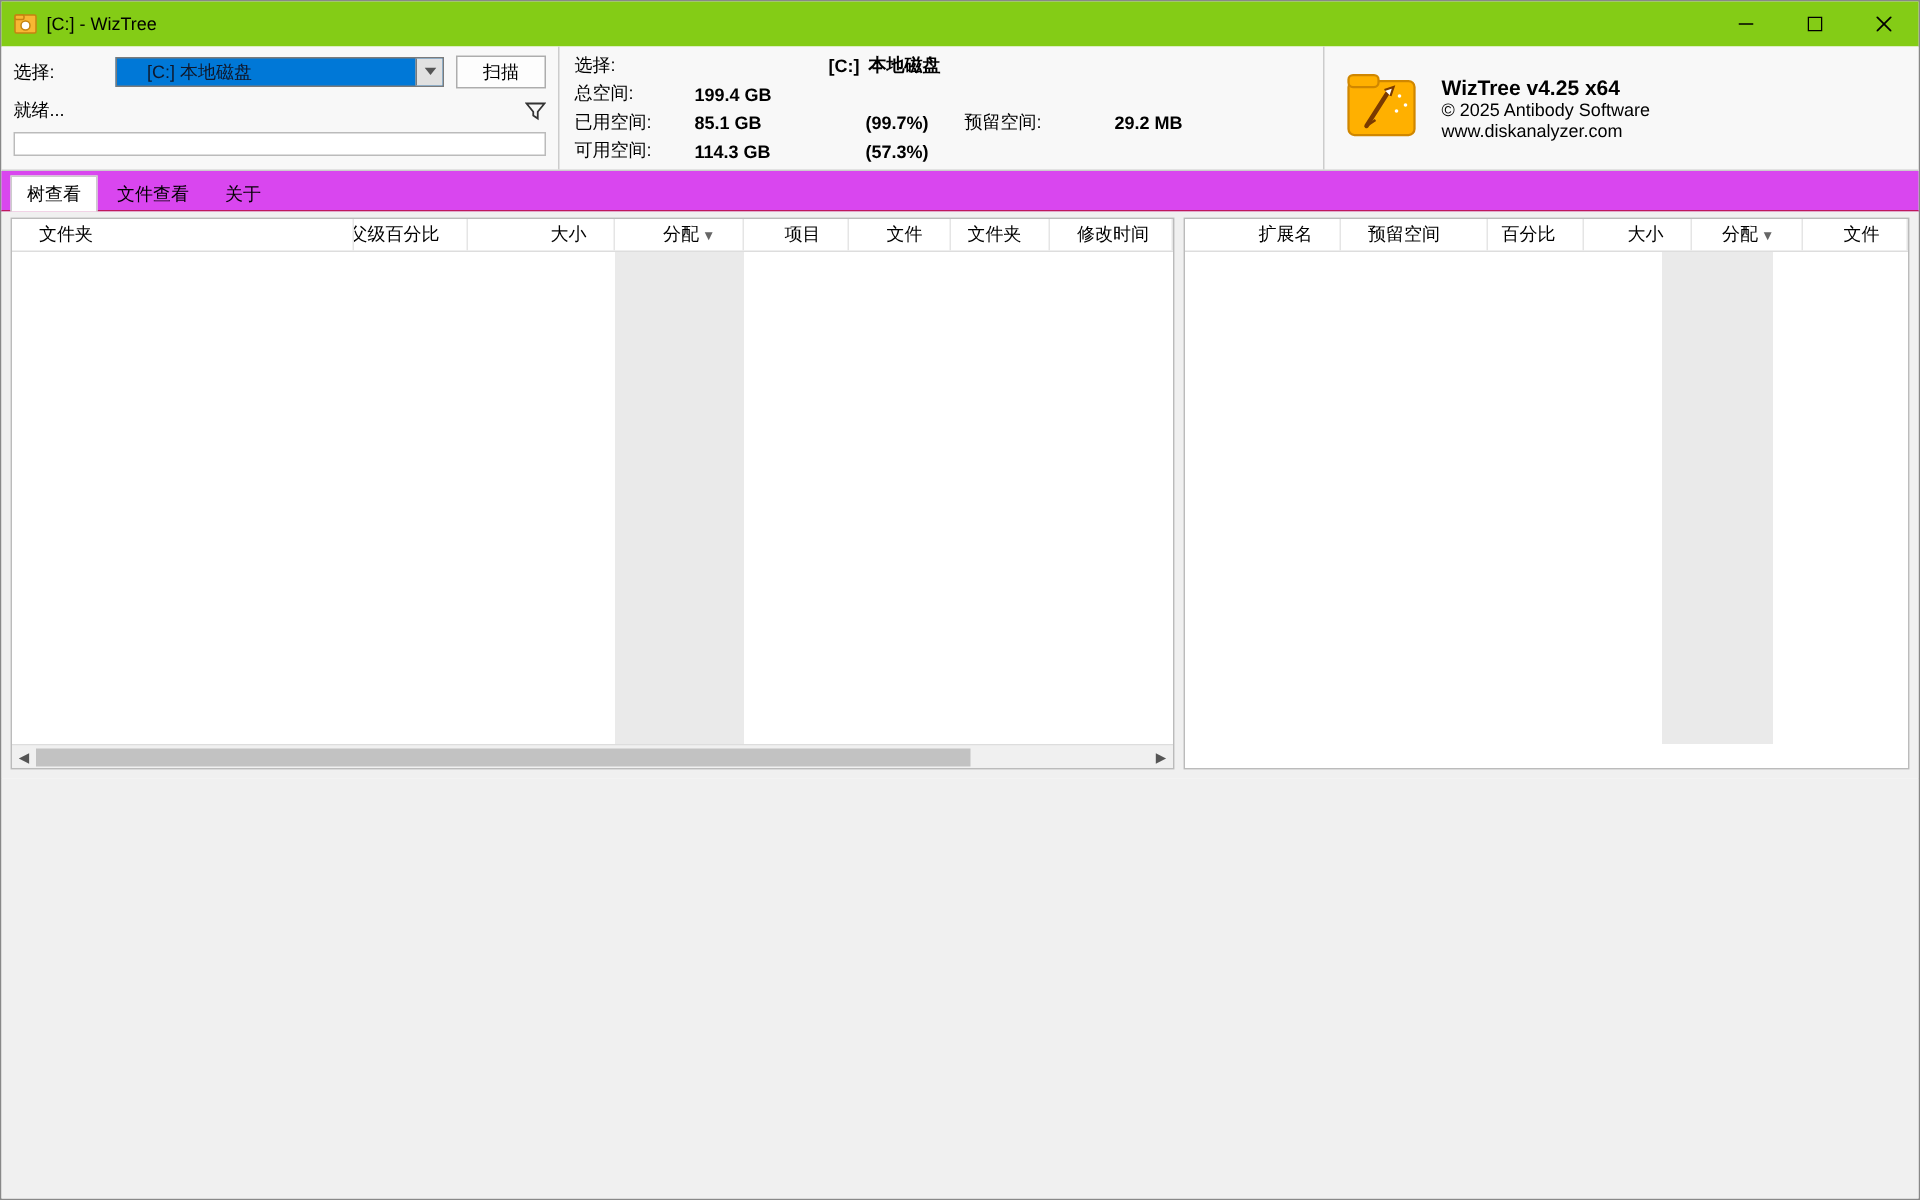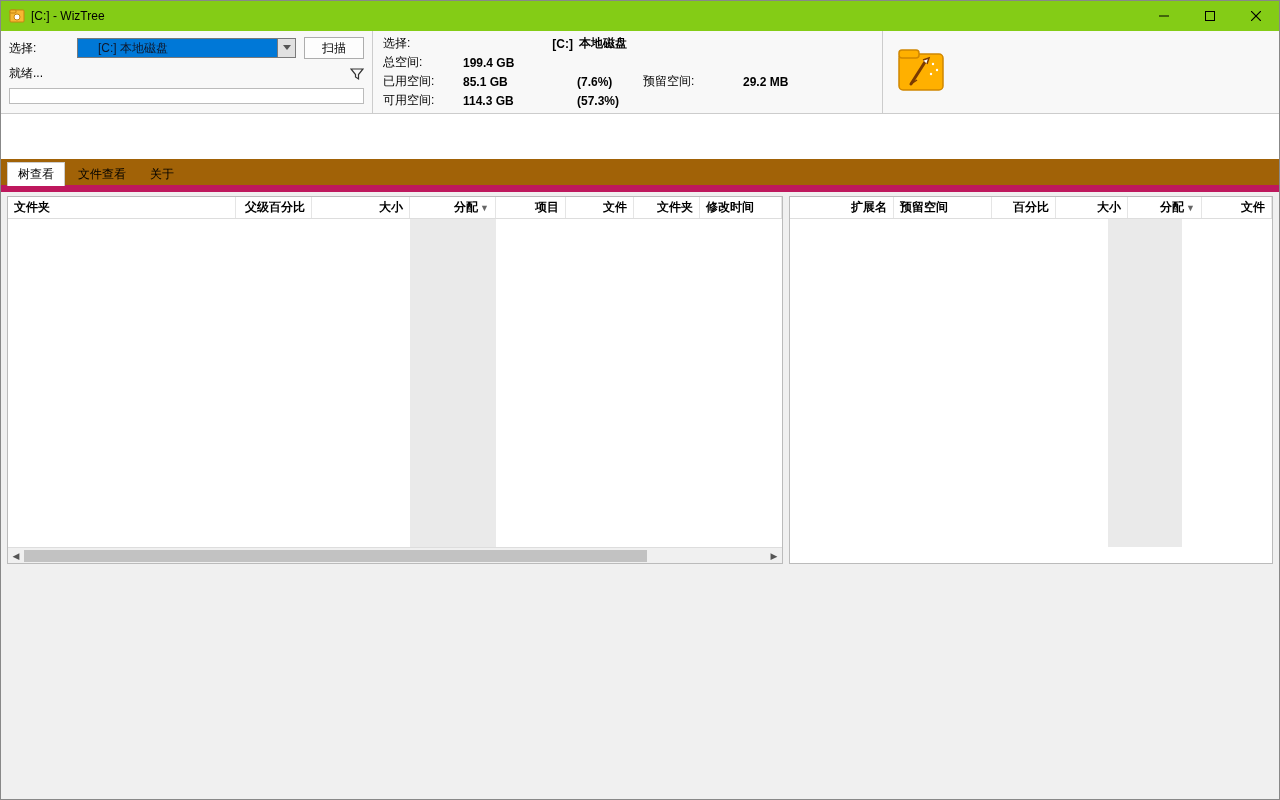--- a/index.html
+++ b/index.html
@@ -43,33 +43,33 @@
 .stats-grid .dname { font-weight: bold; }
 .stats-grid .drv { font-weight: bold; text-align: right; }
 
 
 .brandpanel { width: 396px; display: flex; align-items: center; padding: 6px 10px; gap: 12px; }
 .brand-icon { width: 56px; height: 56px; }
 .brand-text { font-size: 12px; }
 .brand-text .bt { font-weight: bold; font-size: 14px; }
 
 
-.tabrow { display: flex; padding: 2px 6px 0 6px; background: #a16207; border-bottom: 7px solid #be185d; margin-top: 45px; }
+.tabrow { display: flex; padding: 2px 6px 0 6px; background: #d946ef; border-bottom: 1px solid #be185d; }
 .tab { font-size: 12px; padding: 3px 10px; border: 1px solid transparent; border-bottom: none; cursor: pointer; margin-right: 2px; position: relative; top: 1px; }
 .tab.active { background: #fff; border-color: #ccc; }
 
 
 .panels { flex: 0 0 auto; display: flex; gap: 6px; padding: 4px 6px 6px 6px; background: #f0f0f0; height: 378px; }
 .panel { background: #fff; border: 1px solid #bbb; display: flex; flex-direction: column; overflow: hidden; }
 .panel.left { width: 776px; }
 .panel.right { flex: 1; }
 
 
 .colhdr { display: flex; height: 22px; border-bottom: 1px solid #ddd; background: #fff; font-size: 12px; }
-.col { border-right: 1px solid #e5e5e5; padding: 0 6px; display: flex; align-items: center; white-space: nowrap; overflow: hidden; cursor: pointer; font-weight: bold; }
+.col { border-right: 1px solid #e5e5e5; padding: 0 18px; display: flex; align-items: center; white-space: nowrap; overflow: hidden; cursor: pointer; }
 .col .arrow { margin-left: 2px; color: #666; font-size: 9px; }
 .col.ra { justify-content: flex-end; }
 
 .panel-body { flex: 1; background: #fff; position: relative; }
 .alloc-strip { position: absolute; top: 0; bottom: 16px; background: #eaeaea; }
 
 
 .hscroll { height: 16px; border-top: 1px solid #ddd; display: flex; align-items: center; background: #f0f0f0; }
 .sbbtn { width: 16px; height: 16px; display: flex; align-items: center; justify-content: center; background: #f0f0f0; cursor: pointer; font-size: 9px; color: #555; }
 .sbtrack { flex: 1; height: 16px; background: #f0f0f0; position: relative; }
@@ -146,21 +146,21 @@
         <span class="dname" style="grid-column: span 3; padding-left:6px;">本地磁盘</span>
 
         <span class="lbl">总空间:</span>
         <span class="val">199.4 GB</span>
         <span></span>
           <span></span>
           <span></span>
 
         <span class="lbl">已用空间:</span>
         <span class="val">85.1 GB</span>
-        <span class="pct">(7.6%)</span>
+        <span class="pct">(99.7%)</span>
         <span class="lbl">预留空间:</span>
         <span class="val">29.2 MB</span>
 
         <span class="lbl">可用空间:</span>
         <span class="val">114.3 GB</span>
         <span class="pct">(57.3%)</span>
         <span></span>
           <span></span>
       </div>
     </div>
@@ -171,20 +171,25 @@
           <rect x="6" y="10" width="44" height="36" rx="4" fill="#ffb000" stroke="#d08700" stroke-width="1.5"></rect>
           <rect x="6" y="6" width="20" height="8" rx="3" fill="#ffb000" stroke="#d08700" stroke-width="1.5"></rect>
           <path d="M18 40 L32 18" stroke="#7a3a00" stroke-width="3" stroke-linecap="round"></path>
           <path d="M30 16 L36 14 L34 20" fill="#fff" stroke="#7a3a00" stroke-width="1.5"></path>
           <path d="M22 34 L18 40 L24 36" fill="none" stroke="#7a3a00" stroke-width="1.5"></path>
           <circle cx="40" cy="20" r="1.2" fill="#fff"></circle>
           <circle cx="44" cy="26" r="1.2" fill="#fff"></circle>
           <circle cx="38" cy="30" r="1.2" fill="#fff"></circle>
         </svg>
       </span>
+      <div class="brand-text">
+        <div class="bt">WizTree v4.25 x64</div>
+        <div>© 2025 Antibody Software</div>
+        <div>www.diskanalyzer.com</div>
+      </div>
     </div>
   </div>
 
   <div class="tabrow">
     <div class="tab active">树查看</div>
     <div class="tab">文件查看</div>
     <div class="tab">关于</div>
   </div>
 
   <div class="panels">

